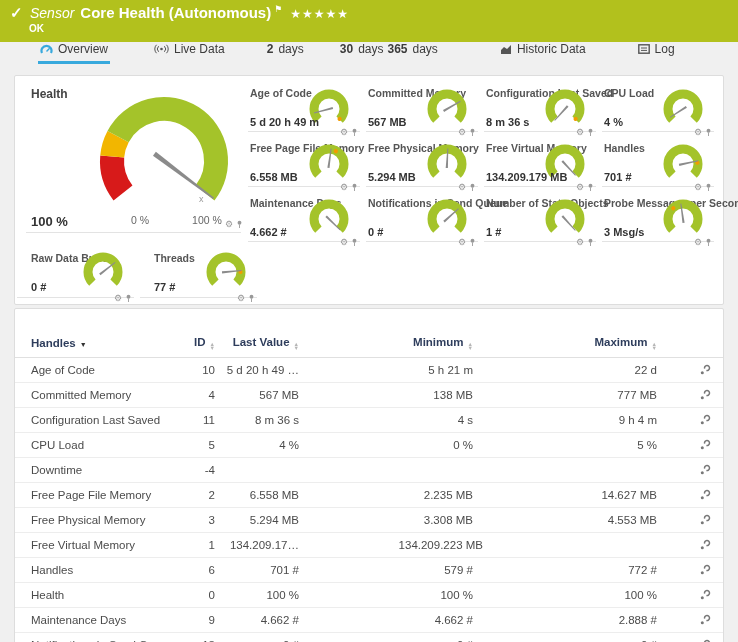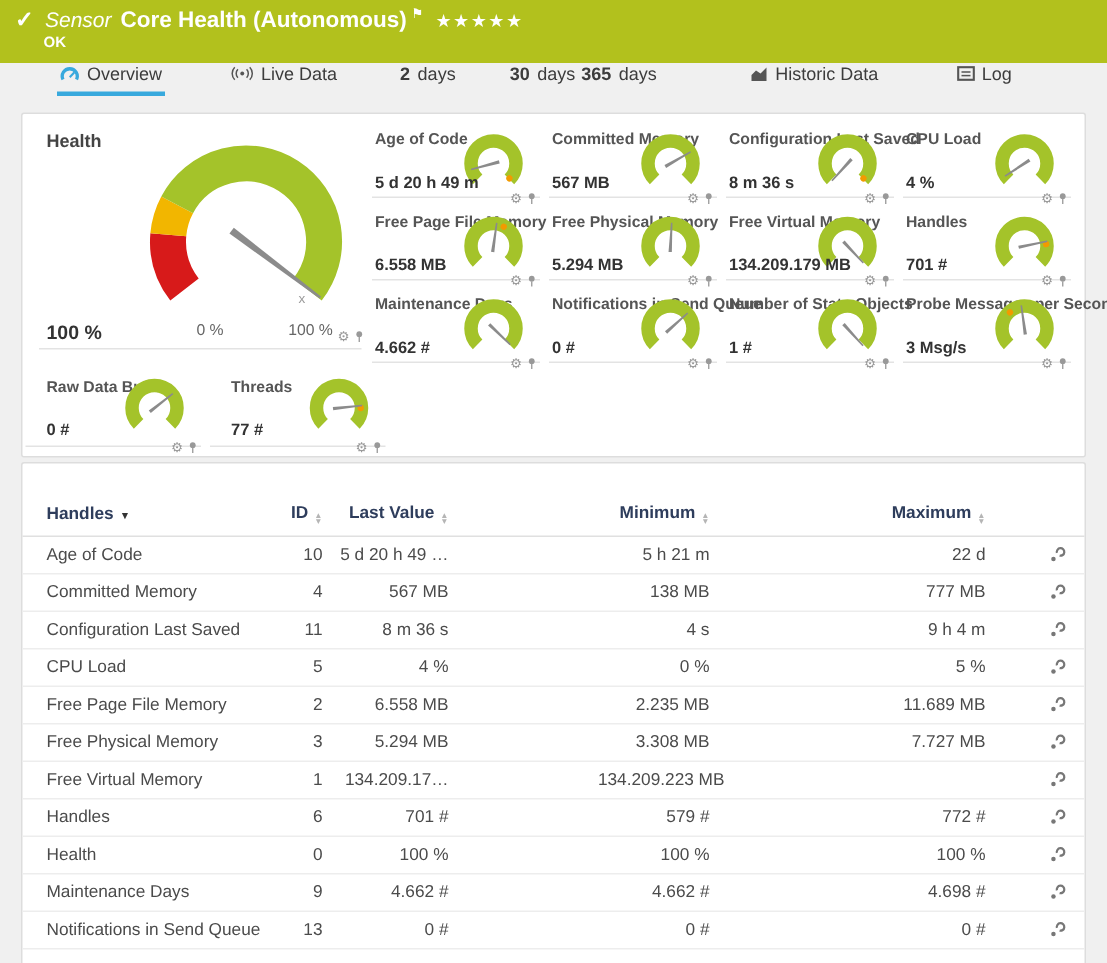--- a/index.html
+++ b/index.html
@@ -515,38 +515,51 @@
       <span class="c-min">0 %</span>
       <span class="c-max">5 %</span>
       <span class="c-tools">
         <svg class="wrench" width="12" height="12" viewBox="0 0 12 12">
           <path d="M7.4 6.4 A2.5 2.5 0 1 0 5.6 4.6" fill="none" stroke="#777" stroke-width="1.5"></path>
           <circle cx="3.3" cy="8.7" r="1.5" fill="#777"></circle>
         </svg>
       </span>
     </div>
   <div class="trow">
+      <span class="c-ch">Downtime</span>
+      <span class="c-id">-4</span>
+      <span class="c-last"></span>
+      <span class="c-min"></span>
+      <span class="c-max"></span>
+      <span class="c-tools">
+        <svg class="wrench" width="12" height="12" viewBox="0 0 12 12">
+          <path d="M7.4 6.4 A2.5 2.5 0 1 0 5.6 4.6" fill="none" stroke="#777" stroke-width="1.5"></path>
+          <circle cx="3.3" cy="8.7" r="1.5" fill="#777"></circle>
+        </svg>
+      </span>
+    </div>
+  <div class="trow">
       <span class="c-ch">Free Page File Memory</span>
       <span class="c-id">2</span>
       <span class="c-last">6.558 MB</span>
       <span class="c-min">2.235 MB</span>
-      <span class="c-max">11.689 MB</span>
+      <span class="c-max">14.627 MB</span>
       <span class="c-tools">
         <svg class="wrench" width="12" height="12" viewBox="0 0 12 12">
           <path d="M7.4 6.4 A2.5 2.5 0 1 0 5.6 4.6" fill="none" stroke="#777" stroke-width="1.5"></path>
           <circle cx="3.3" cy="8.7" r="1.5" fill="#777"></circle>
         </svg>
       </span>
     </div>
   <div class="trow">
       <span class="c-ch">Free Physical Memory</span>
       <span class="c-id">3</span>
       <span class="c-last">5.294 MB</span>
       <span class="c-min">3.308 MB</span>
-      <span class="c-max">7.727 MB</span>
+      <span class="c-max">4.553 MB</span>
       <span class="c-tools">
         <svg class="wrench" width="12" height="12" viewBox="0 0 12 12">
           <path d="M7.4 6.4 A2.5 2.5 0 1 0 5.6 4.6" fill="none" stroke="#777" stroke-width="1.5"></path>
           <circle cx="3.3" cy="8.7" r="1.5" fill="#777"></circle>
         </svg>
       </span>
     </div>
   <div class="trow">
       <span class="c-ch">Free Virtual Memory</span>
       <span class="c-id">1</span>
@@ -583,21 +596,21 @@
           <path d="M7.4 6.4 A2.5 2.5 0 1 0 5.6 4.6" fill="none" stroke="#777" stroke-width="1.5"></path>
           <circle cx="3.3" cy="8.7" r="1.5" fill="#777"></circle>
         </svg>
       </span>
     </div>
   <div class="trow">
       <span class="c-ch">Maintenance Days</span>
       <span class="c-id">9</span>
       <span class="c-last">4.662 #</span>
       <span class="c-min">4.662 #</span>
-      <span class="c-max">4.698 #</span>
+      <span class="c-max">2.888 #</span>
       <span class="c-tools">
         <svg class="wrench" width="12" height="12" viewBox="0 0 12 12">
           <path d="M7.4 6.4 A2.5 2.5 0 1 0 5.6 4.6" fill="none" stroke="#777" stroke-width="1.5"></path>
           <circle cx="3.3" cy="8.7" r="1.5" fill="#777"></circle>
         </svg>
       </span>
     </div>
   <div class="trow">
       <span class="c-ch">Notifications in Send Queue</span>
       <span class="c-id">13</span>

